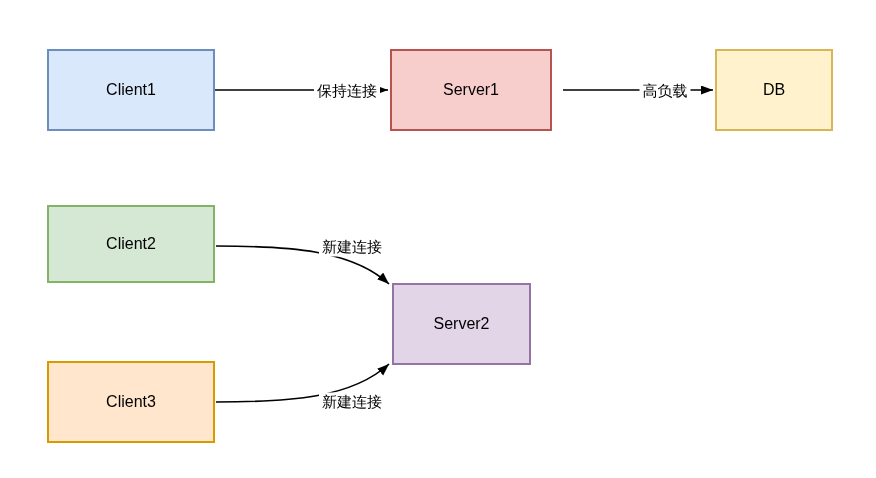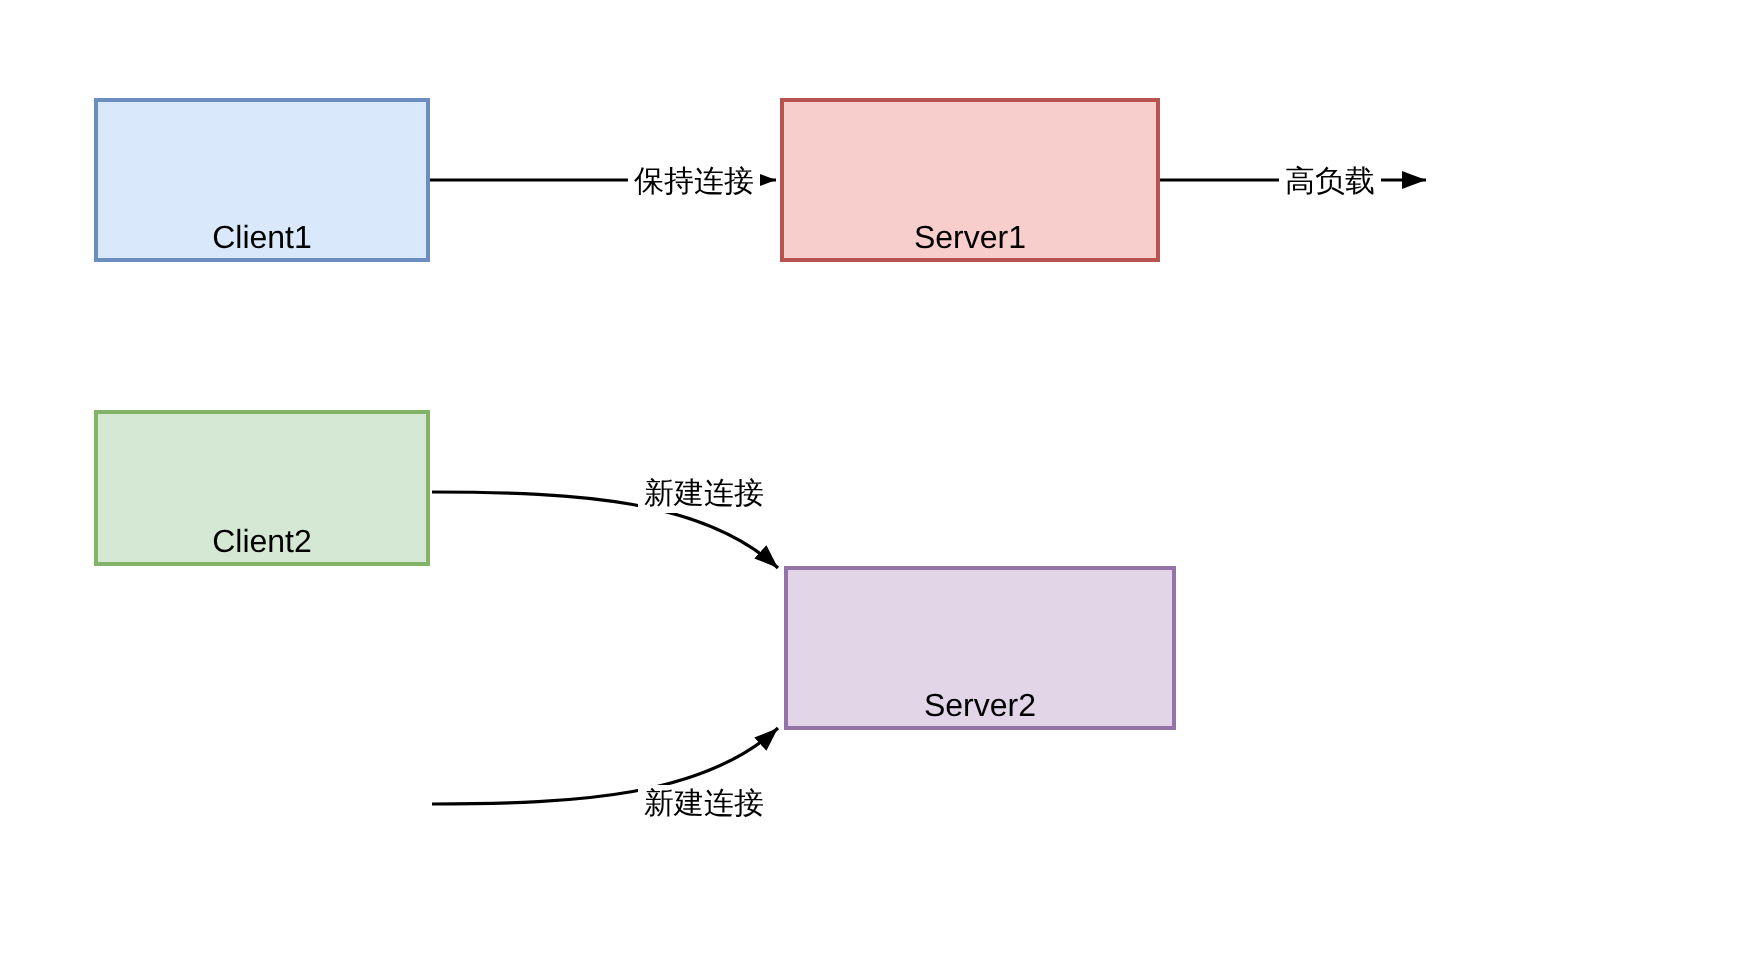--- a/index.html
+++ b/index.html
@@ -20,31 +20,31 @@
   }
   .edges-layer path.edge {
     fill: none;
     stroke: #000000;
     stroke-width: 1.6;
   }
 
   .node {
     position: absolute;
     display: flex;
-    align-items: flex-end;
+    align-items: center;
     justify-content: center;
     border: 2px solid;
     font-size: 16px;
     color: #000000;
   }
   .node-client1 { left: 47px;  top: 49px;  width: 168px; height: 82px; background: #dae8fc; border-color: #6c8ebf; }
-  .node-server1 { left: 390px; top: 49px;  width: 190px; height: 82px; background: #f8cecc; border-color: #b85450; }
+  .node-server1 { left: 390px; top: 49px;  width: 162px; height: 82px; background: #f8cecc; border-color: #b85450; }
   .node-db      { left: 715px; top: 49px;  width: 118px; height: 82px; background: #fff2cc; border-color: #d6b656; }
   .node-client2 { left: 47px;  top: 205px; width: 168px; height: 78px; background: #d5e8d4; border-color: #82b366; }
-  .node-server2 { left: 392px; top: 283px; width: 196px; height: 82px; background: #e1d5e7; border-color: #9673a6; }
+  .node-server2 { left: 392px; top: 283px; width: 139px; height: 82px; background: #e1d5e7; border-color: #9673a6; }
   .node-client3 { left: 47px;  top: 361px; width: 168px; height: 82px; background: #ffe6cc; border-color: #d79b00; }
 
   .edge-label {
     position: absolute;
     transform: translate(-50%, -50%);
     background: #ffffff;
     padding: 0 3px;
     font-size: 15px;
     color: #000000;
     white-space: nowrap;
@@ -73,28 +73,34 @@
   </svg>
 
   <div class="node node-client1">
     <span>Client1</span>
   </div>
 
   <div class="node node-server1">
     <span>Server1</span>
   </div>
 
+  <div class="node node-db">
+    <span>DB</span>
+  </div>
 
   <div class="node node-client2">
     <span>Client2</span>
   </div>
 
   <div class="node node-server2">
     <span>Server2</span>
   </div>
 
+  <div class="node node-client3">
+    <span>Client3</span>
+  </div>
 
   <div class="edge-label edge-label-1">保持连接</div>
   <div class="edge-label edge-label-2">高负载</div>
   <div class="edge-label edge-label-3">新建连接</div>
   <div class="edge-label edge-label-4">新建连接</div>
 
 </div>
 
 </body></html>

